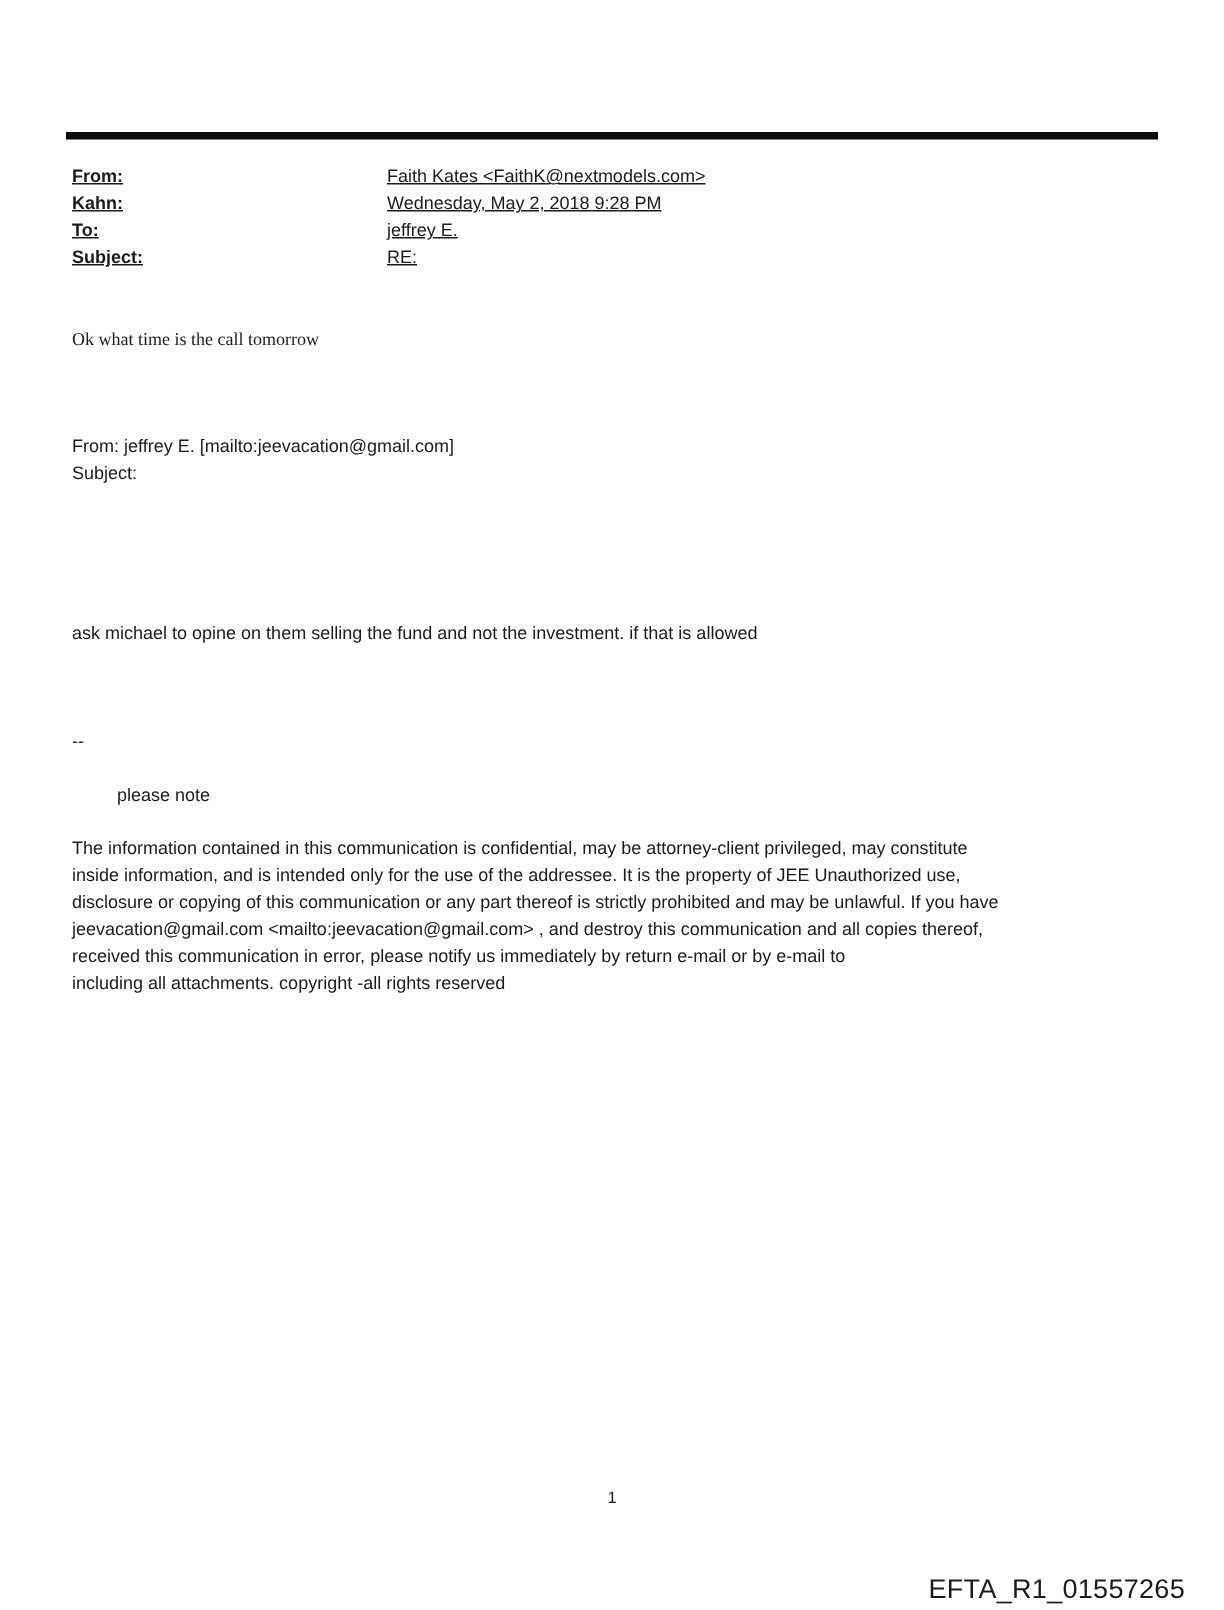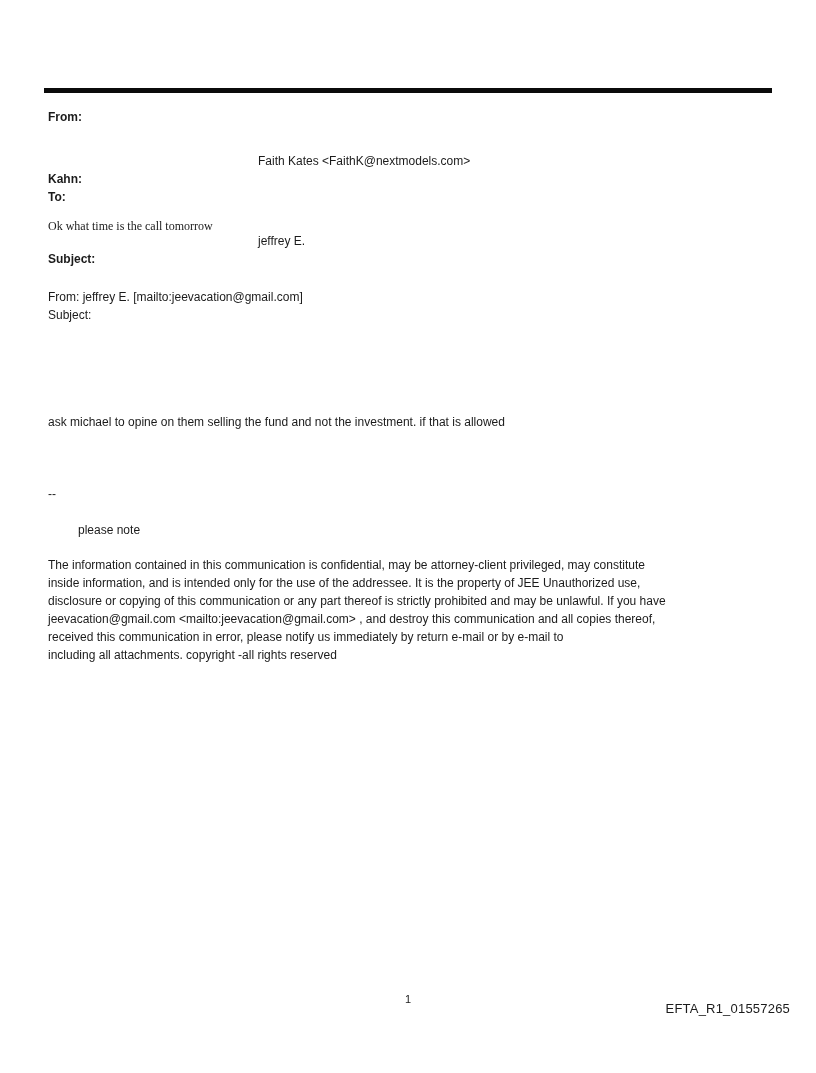--- a/index.html
+++ b/index.html
@@ -20,32 +20,32 @@
     top: 88px;
     width: 728px;
     height: 5px;
     background: #0b0b0b;
   }
   .email-header {
     position: absolute;
     left: 48px;
     top: 108px;
     width: 700px;
+    text-decoration: underline;
   }
   .header-row {
     display: flex;
     line-height: 18px;
   }
   .header-label {
     width: 210px;
     font-weight: bold;
   }
   .header-value {
     flex: 1;
-    margin-top: 44px;
   }
   .reply-text {
     position: absolute;
     left: 48px;
     top: 217px;
     line-height: 18px;
     font-family: Liberation Serif, serif;
   }
   .quoted-header {
     position: absolute;
@@ -82,46 +82,48 @@
     position: absolute;
     left: 0;
     top: 993px;
     width: 100%;
     text-align: center;
     font-size: 11px;
   }
   .bates-number {
     position: absolute;
     right: 26px;
-    top: 1001px;
-    font-size: 13px;
+    top: 1049px;
+    font-size: 18px;
     letter-spacing: 0.2px;
   }
 </style>
 </head>
 <body>
 
 <div class="page">
 
   <div class="top-rule"></div>
 
   <div class="email-header">
     <div class="header-row">
       <span class="header-label">From:</span>
       <span class="header-value">Faith Kates &lt;FaithK@nextmodels.com&gt;</span>
     </div>
     <div class="header-row">
       <span class="header-label">Kahn:</span>
+      <span class="header-value">Wednesday, May 2, 2018 9:28 PM</span>
     </div>
     <div class="header-row">
       <span class="header-label">To:</span>
       <span class="header-value">jeffrey E.</span>
     </div>
     <div class="header-row">
       <span class="header-label">Subject:</span>
+      <span class="header-value">RE:</span>
     </div>
   </div>
 
   <div class="reply-text">Ok what time is the call tomorrow</div>
 
   <div class="quoted-header">
     <div>From: jeffrey E. [mailto:jeevacation@gmail.com]</div>
     <div>Subject:</div>
   </div>
 

